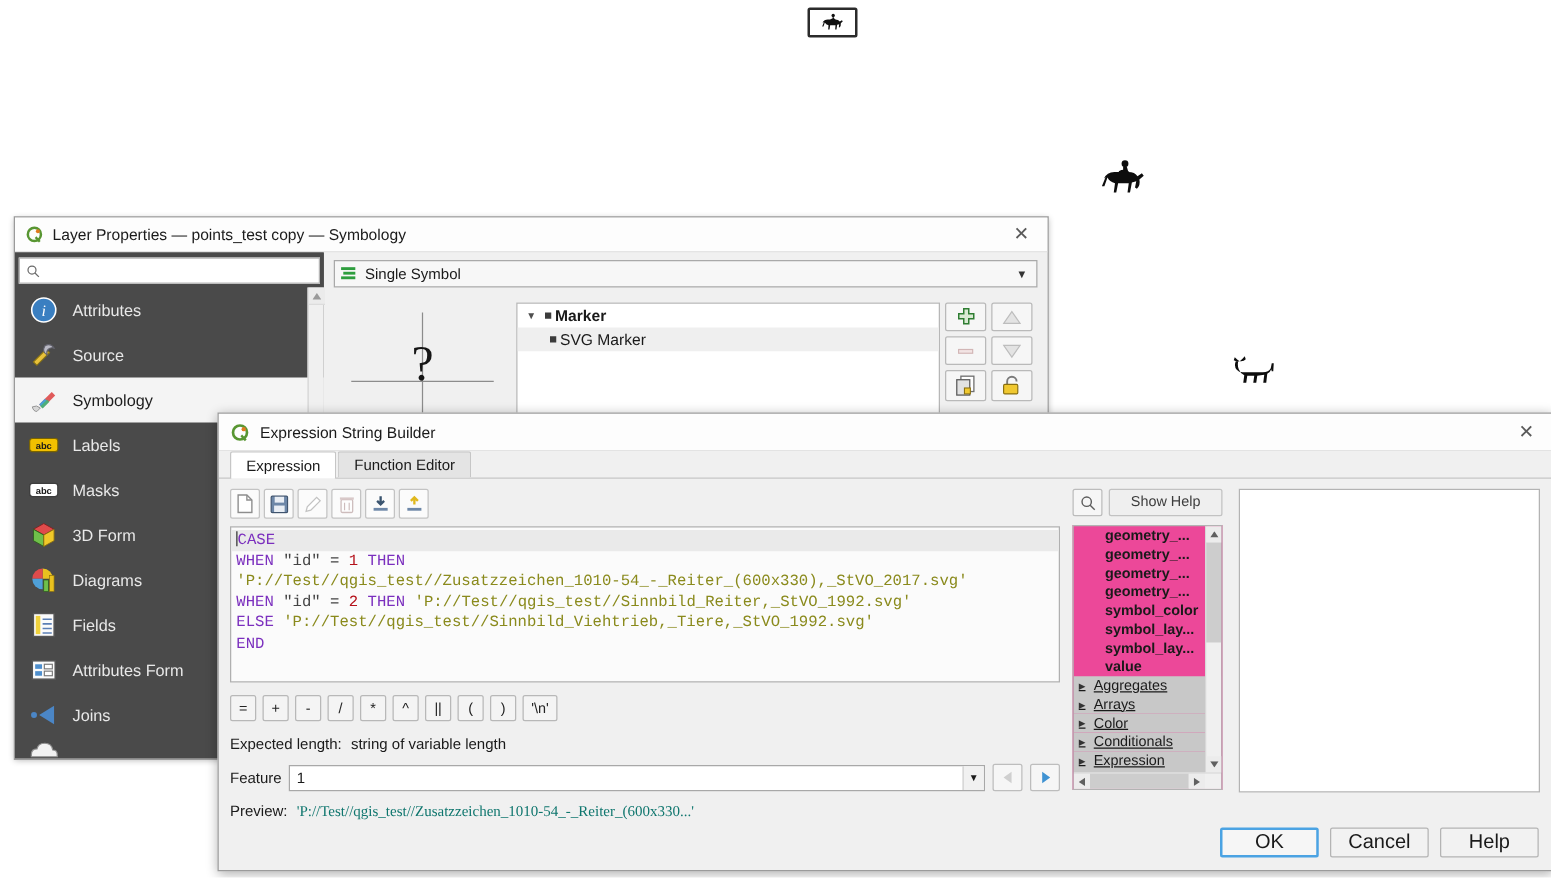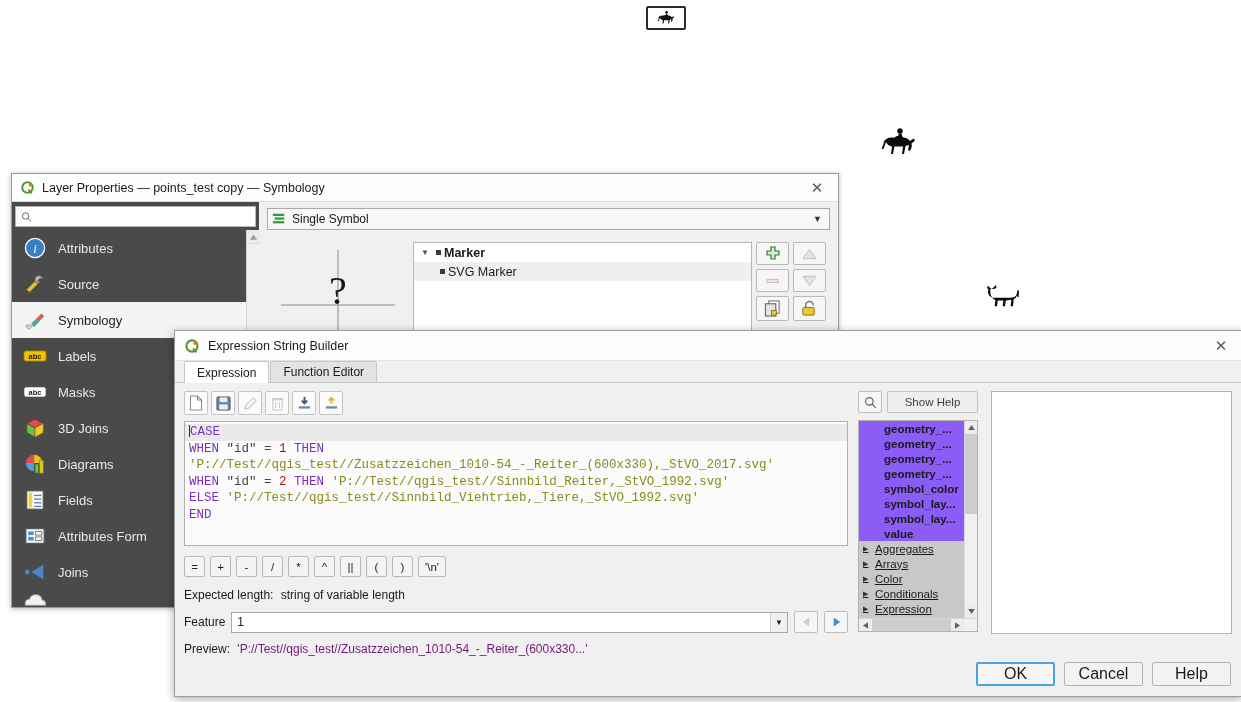--- a/index.html
+++ b/index.html
@@ -156,30 +156,30 @@
   #feature-row .lbl { font-size: 12px; }
   #feature-combo {
     flex: 1 1 auto; height: 21px; background:#fff; border: 1px solid #a8a8a8;
     display: flex; align-items: center; padding-left: 5px; font-size: 12px;
   }
   #feature-combo .combo-arrow { margin-left:auto; width: 17px; height: 19px; background:#f1f1f1;
     border-left: 1px solid #cfcfcf; display:flex; align-items:center; justify-content:center; font-size:8px;}
   .nav-btn { width: 24px; height: 22px; border: 1px solid #bdbdbd; background: #f6f6f6; border-radius:2px;
     display:flex; align-items:center; justify-content:center;}
   #preview-row { margin-top: 9px; font-size: 12px; }
-  #preview-row .pv-val { color: #701a75; }
+  #preview-row .pv-val { color: #0f766e; font-family: Liberation Serif, serif; }
 
   #ex-mid { width: 120px; margin-left: 10px; }
   #ex-mid-top { display: flex; gap: 5px; align-items:center; }
   .srch-btn { width: 24px; height: 22px; border:1px solid #bcbcbc; background:#f6f6f6; border-radius:2px;
      display:flex; align-items:center; justify-content:center;}
   .help-btn { height: 22px; flex:1 1 auto; border:1px solid #c2c2c2; background:#efefef; border-radius:2px;
      display:flex; align-items:center; justify-content:center; font-size:11.5px; color:#3c3c3c;}
   #fn-tree {
-    margin-top: 7px; height: 212px; background:#8b5cf6; border: 1px solid #b3b3b3;
+    margin-top: 7px; height: 212px; background:#ec4899; border: 1px solid #b3b3b3;
     position: relative; overflow: hidden;
   }
   #fn-list { list-style:none; margin:0; padding:0; }
   #fn-list li { height: 15px; display:flex; align-items:center; font-size: 11.5px; white-space:nowrap; }
   #fn-list li.leaf { font-weight: bold; padding-left: 25px; }
   #fn-list li.group { background: #c8c8c8; padding-left: 4px; text-decoration: underline; }
   #fn-list li.group .gx { width: 12px; color:#333; font-size:7px; display:flex; align-items:center;}
   #fn-vscroll { position:absolute; right:0; top:0; width:13px; bottom:13px; background:#f0f0f0; border-left:1px solid #d8d8d8;}
   #fn-hscroll { position:absolute; left:0; right:0; bottom:0; height:13px; background:#f0f0f0; border-top:1px solid #d8d8d8; display:flex;}
   .scr-arrow { width:13px; height:13px; background:#ececec; display:flex;align-items:center;justify-content:center;color:#555;font-size:7px;}
@@ -306,21 +306,21 @@
             <span>Masks</span>
           </li>
           <li class="sb-item">
             <span class="sb-icon">
               <svg width="22" height="22" viewBox="0 0 24 24">
                   <path d="M12 2 L21 7 L12 12 L3 7 Z" fill="#e04b4b" stroke="#7d2020" stroke-width=".8"></path>
                   <path d="M3 7 L12 12 L12 22 L3 17 Z" fill="#6fc04a" stroke="#2e5c1c" stroke-width=".8"></path>
                   <path d="M21 7 L12 12 L12 22 L21 17 Z" fill="#f0c829" stroke="#8a7010" stroke-width=".8"></path>
                 </svg>
             </span>
-            <span>3D Joins</span>
+            <span>3D Form</span>
           </li>
           <li class="sb-item">
             <span class="sb-icon">
               <svg width="22" height="22" viewBox="0 0 24 24">
                   <path d="M11 2 A9 9 0 0 1 20 11 L11 11 Z" fill="#e9c11f"></path>
                   <path d="M11 2 A9 9 0 0 0 2 11 L11 11 Z" fill="#e04b4b"></path>
                   <path d="M2 11 A9 9 0 0 0 11 20 L11 11 Z" fill="#4fa0d8"></path>
                   <rect x="12" y="12" width="4" height="10" fill="#6fc04a" stroke="#2e5c1c" stroke-width=".6"></rect>
                   <rect x="17" y="8" width="4" height="14" fill="#e9c11f" stroke="#8a7010" stroke-width=".6"></rect>
                 </svg>

